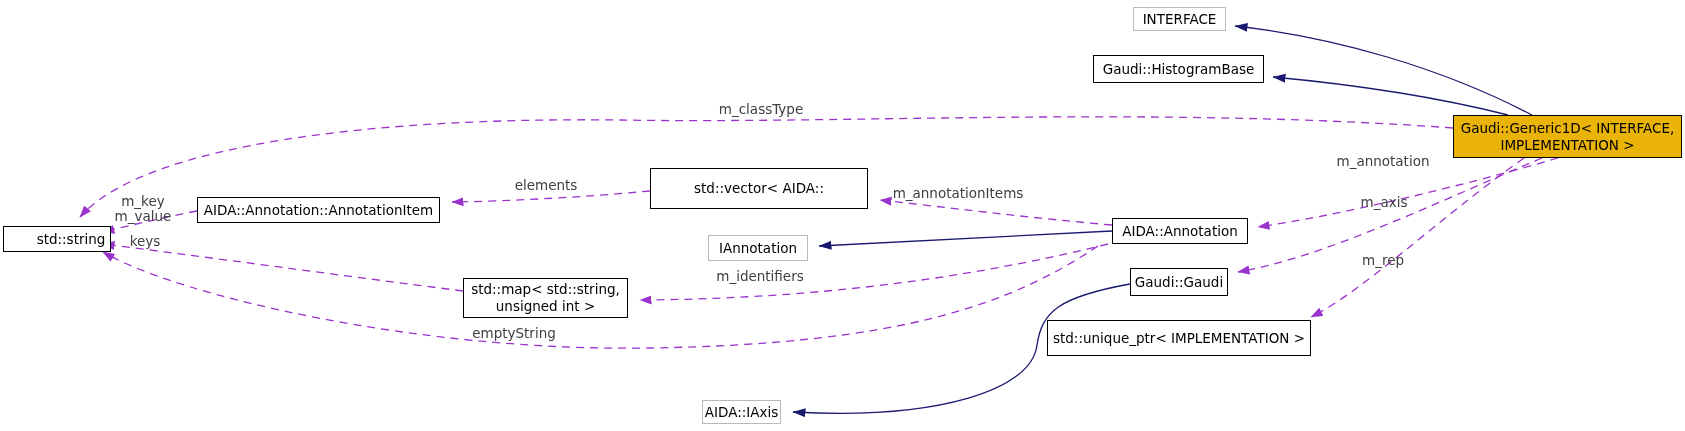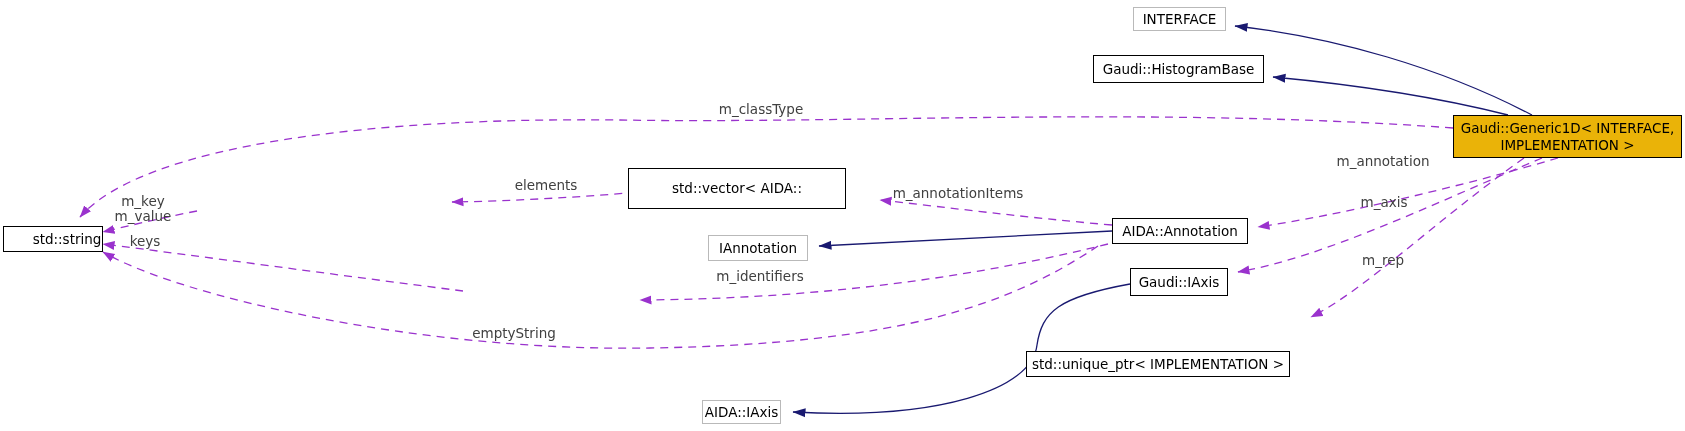--- a/index.html
+++ b/index.html
@@ -72,43 +72,50 @@
 
   <div class="node" style="left:1093px;top:55px;width:171px;height:28px;">
     <span>Gaudi::HistogramBase</span>
   </div>
 
   <div class="node focal" style="left:1453px;top:115px;width:229px;height:43px;">
     <span>Gaudi::Generic1D&lt; INTERFACE,</span>
     <span>IMPLEMENTATION &gt;</span>
   </div>
 
-  <div class="node" style="left:3px;top:226px;width:100px;height:26px;padding-left:28px;">
+  <div class="node" style="left:3px;top:226px;width:108px;height:26px;padding-left:28px;">
     <span>std::string</span>
   </div>
 
+  <div class="node" style="left:197px;top:197px;width:243px;height:26px;">
+    <span>AIDA::Annotation::AnnotationItem</span>
+  </div>
 
-  <div class="node" style="left:628px;top:168px;width:218px;height:41px;">
+  <div class="node" style="left:650px;top:168px;width:218px;height:41px;">
     <span>std::vector&lt; AIDA::</span>
   </div>
 
   <div class="node external" style="left:708px;top:235px;width:100px;height:26px;">
     <span>IAnnotation</span>
   </div>
 
   <div class="node" style="left:1112px;top:218px;width:136px;height:26px;">
     <span>AIDA::Annotation</span>
   </div>
 
   <div class="node" style="left:1130px;top:268px;width:98px;height:28px;">
-    <span>Gaudi::IAxis</span>
+    <span>Gaudi::Gaudi</span>
   </div>
 
+  <div class="node" style="left:463px;top:278px;width:165px;height:40px;">
+    <span>std::map&lt; std::string,</span>
+    <span>unsigned int &gt;</span>
+  </div>
 
-  <div class="node" style="left:1026px;top:320px;width:264px;height:26px;margin-top:31px;">
+  <div class="node" style="left:1047px;top:320px;width:264px;height:36px;">
     <span>std::unique_ptr&lt; IMPLEMENTATION &gt;</span>
   </div>
 
   <div class="node external" style="left:702px;top:400px;width:79px;height:24px;">
     <span>AIDA::IAxis</span>
   </div>
 
   <div class="edge-label" style="left:716px;top:102px;width:90px;">m_classType</div>
 
   <div class="edge-label" style="left:110px;top:194px;width:66px;">

